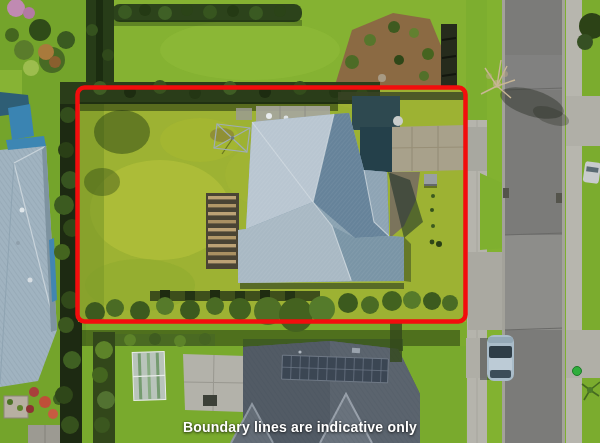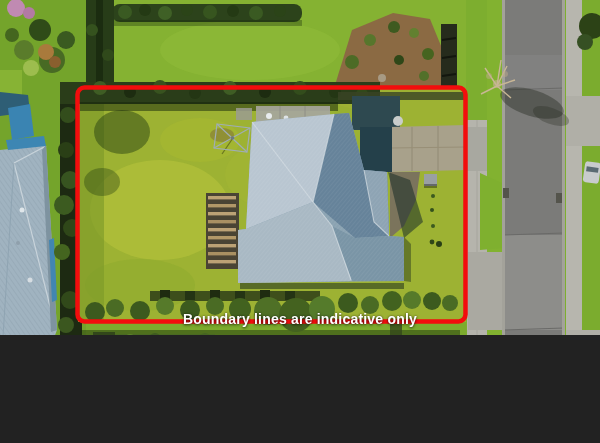--- a/index.html
+++ b/index.html
@@ -1,17 +1,17 @@
 <!DOCTYPE html>
 <html><head>
 <meta charset="utf-8">
 <style>
   html,body{margin:0;padding:0;background:#222;}
   .stage{
-    position:relative;width:600px;height:335px;overflow:hidden;
+    position:relative;width:600px;height:443px;overflow:hidden;
     background:#7cab2d;font-family:"Liberation Sans",sans-serif;
   }
   .stage svg{position:absolute;left:0;top:0;display:block;}
   .caption{
     position:absolute;left:0;right:0;bottom:8px;text-align:center;
     color:#ffffff;font-size:14px;font-weight:600;letter-spacing:.2px;
     text-shadow:0 1px 3px rgba(0,0,0,.65),0 0 2px rgba(0,0,0,.45);
     pointer-events:none;
   }
 </style>

